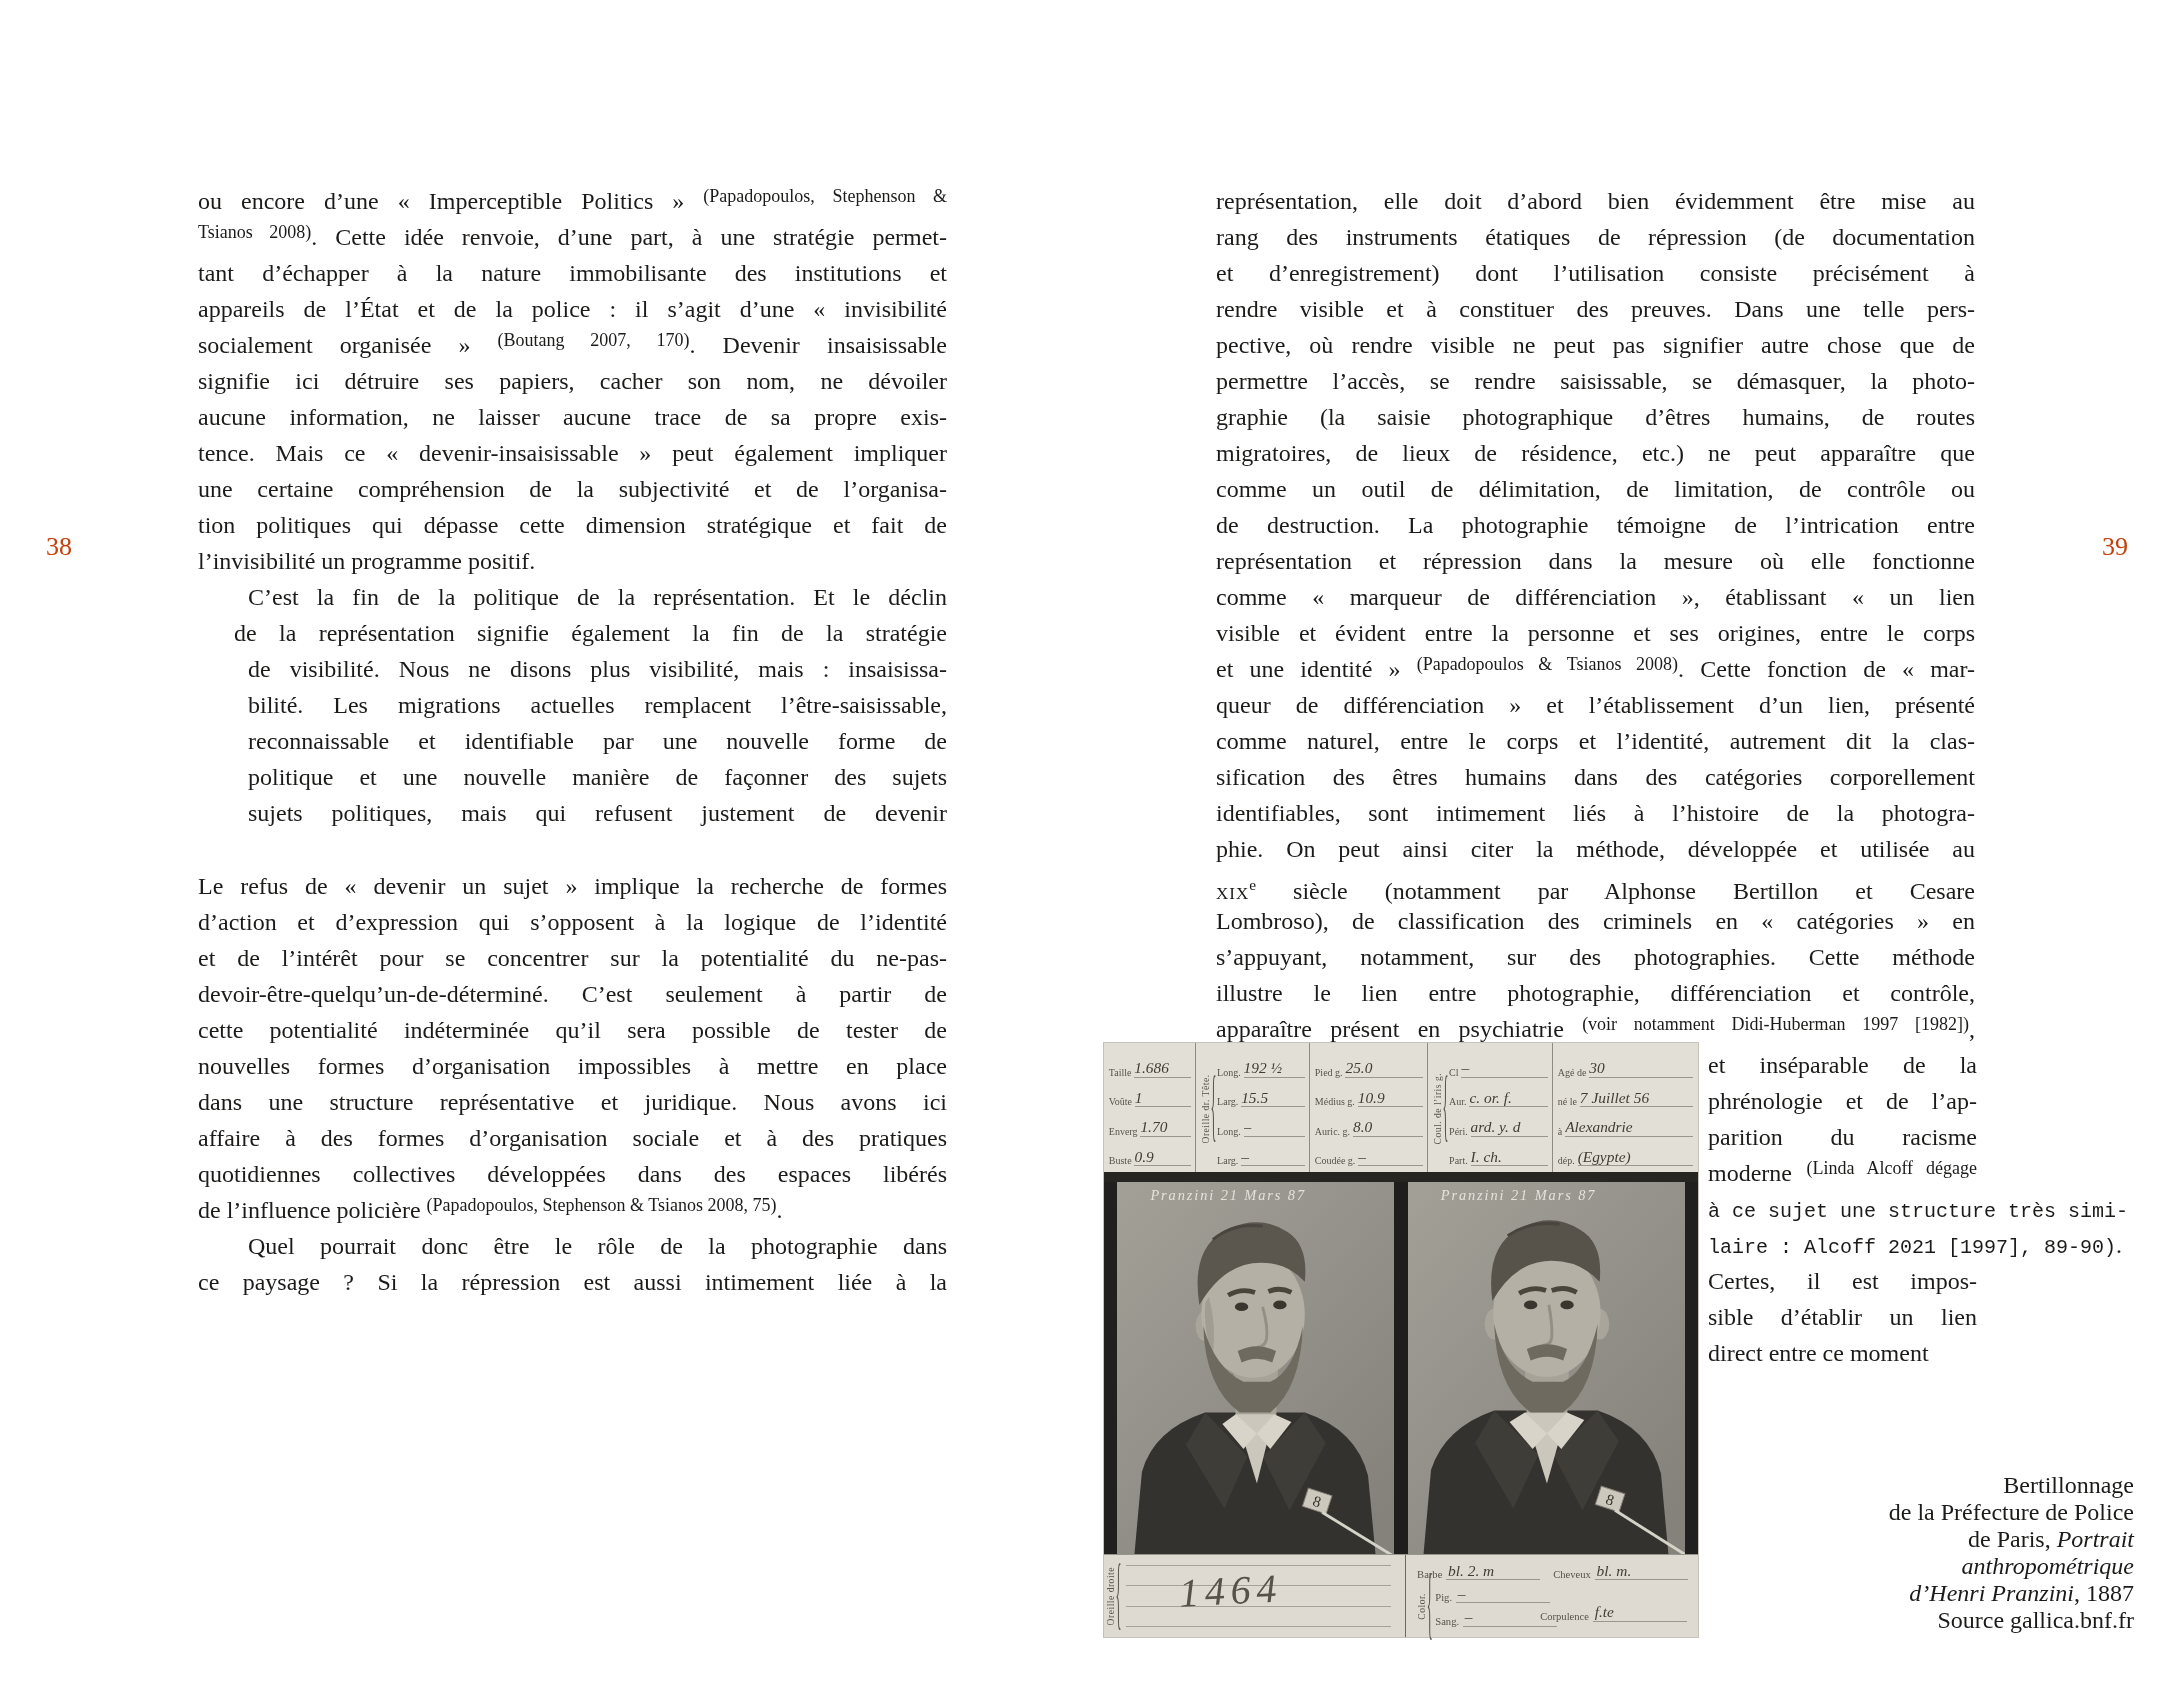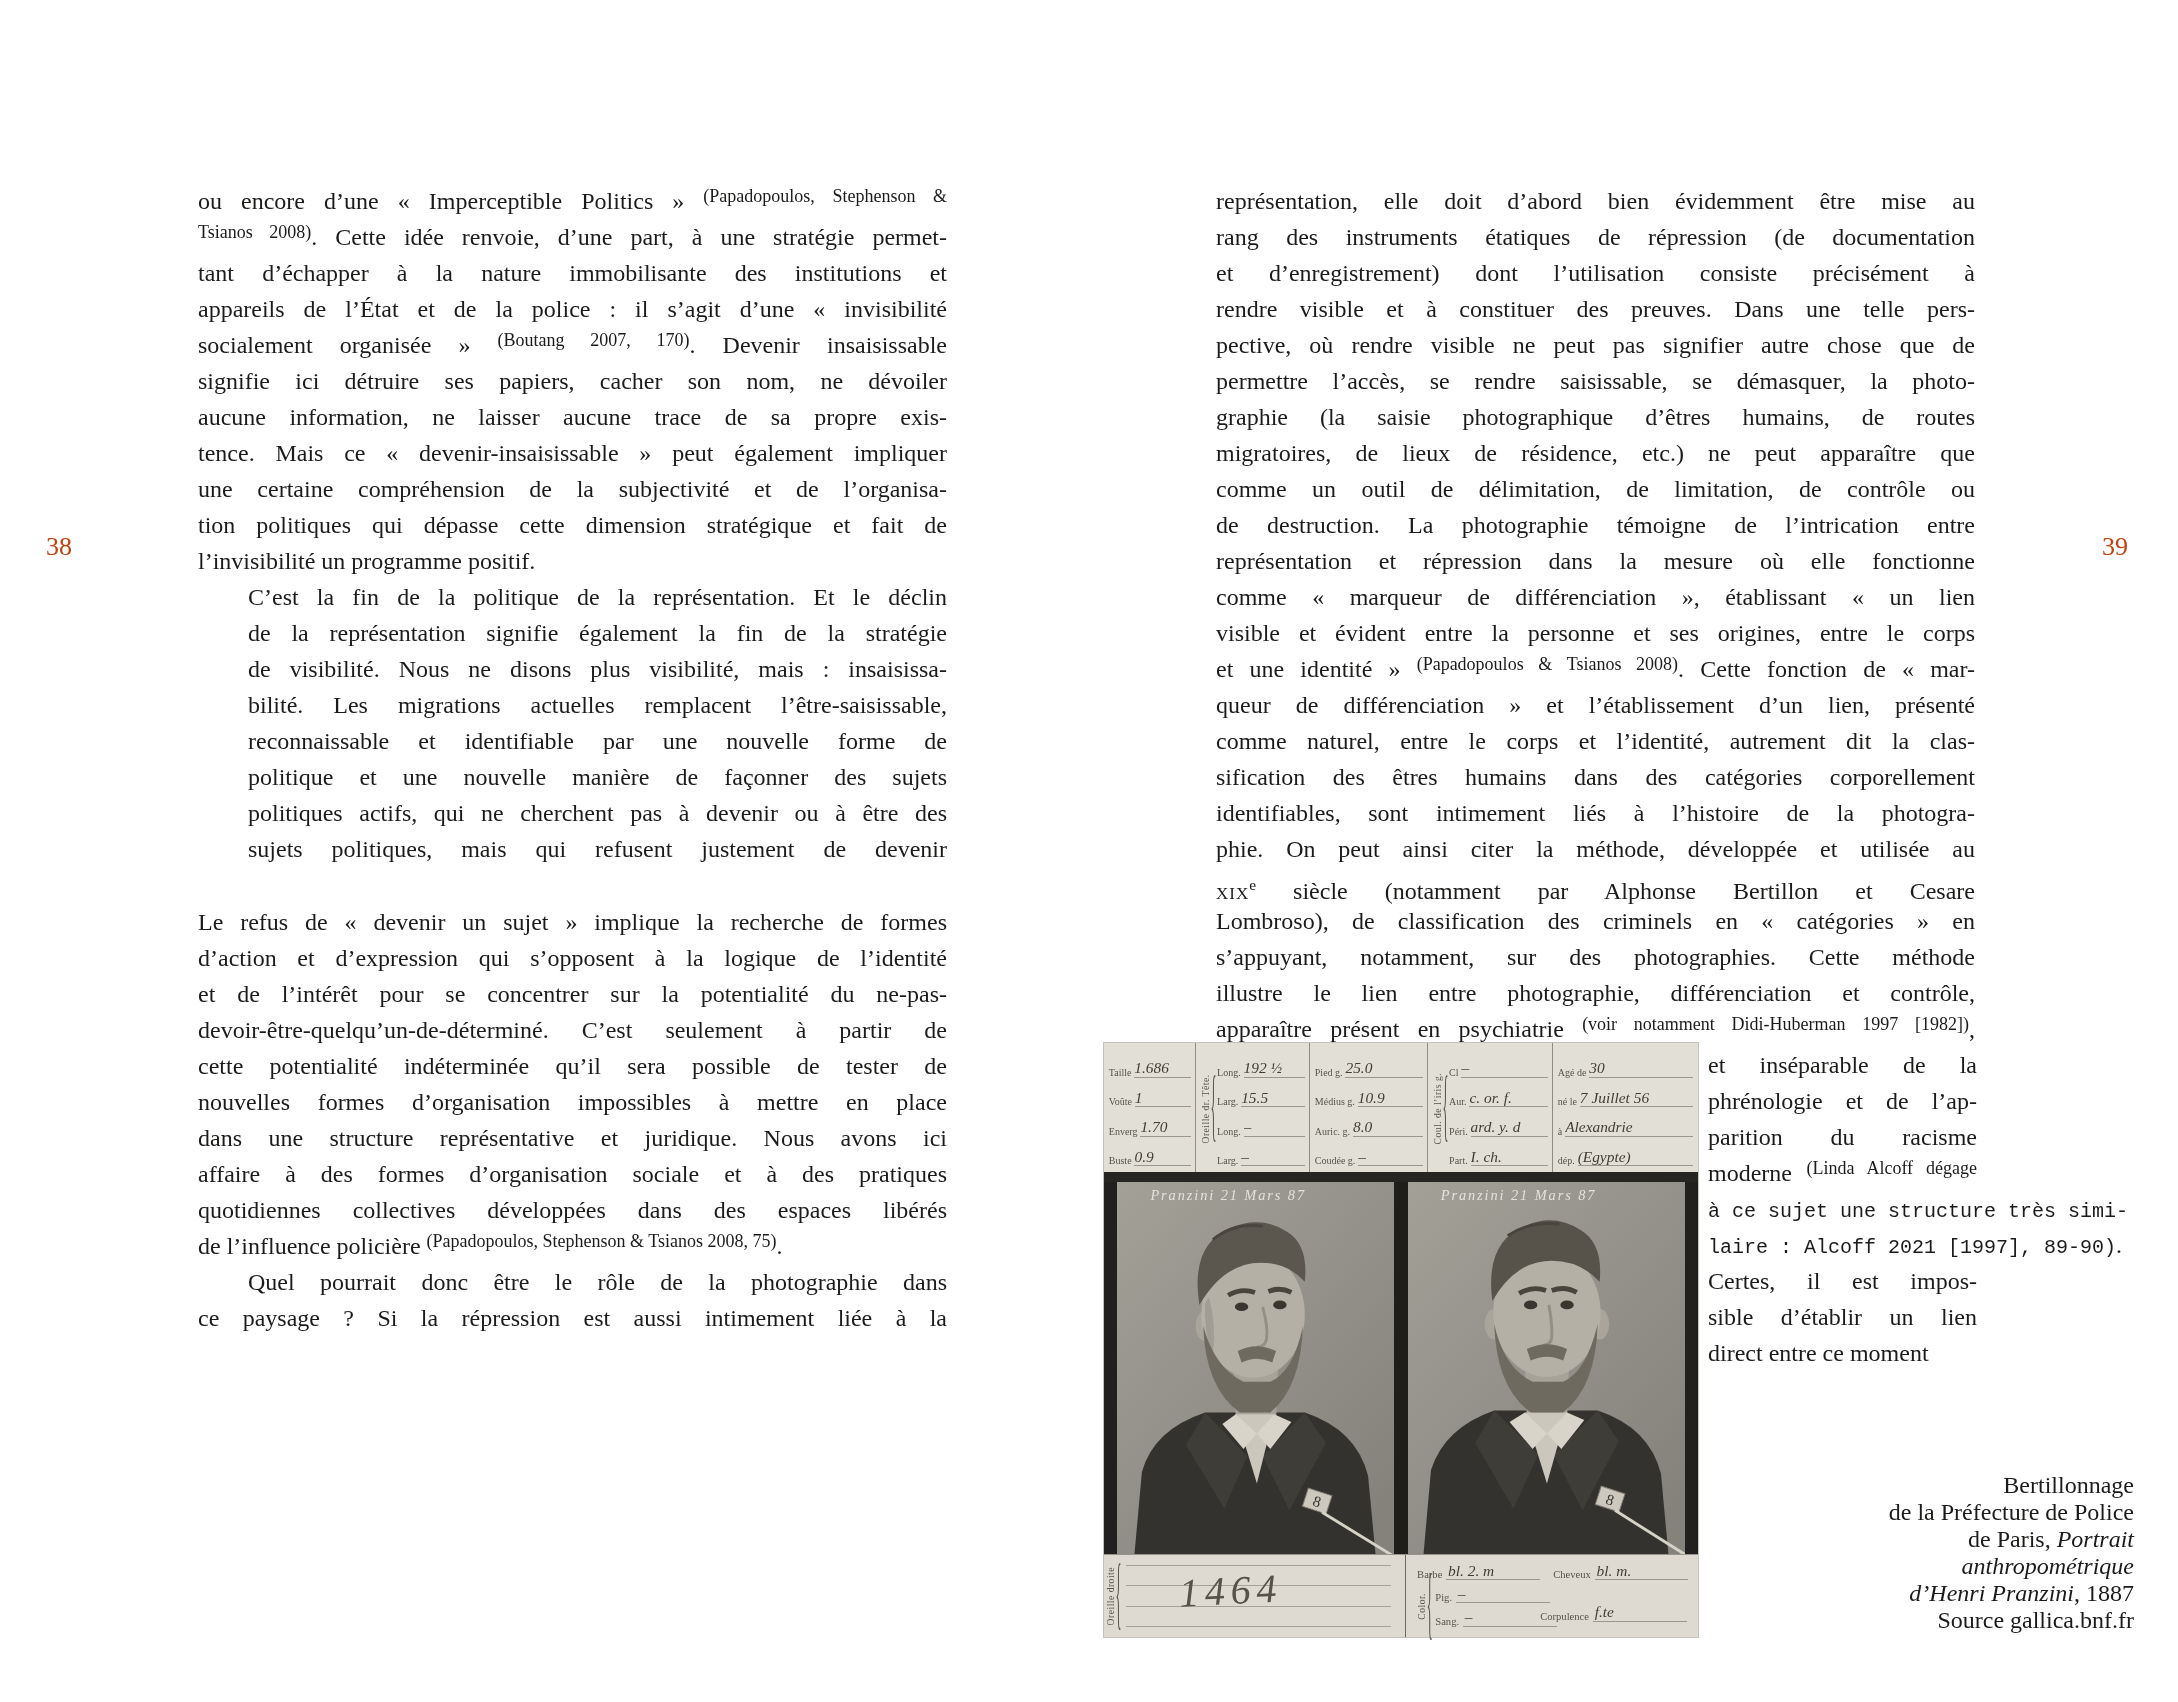--- a/index.html
+++ b/index.html
@@ -68,26 +68,25 @@
     <div class="line"><span class="sg-n">tant d’échapper à la nature immobilisante des institutions et</span></div>
     <div class="line"><span class="sg-n">appareils de l’État et de la police : il s’agit d’une « invisibilité</span></div>
     <div class="line"><span class="sg-n">socialement organisée » </span><span class="sg-c">(Boutang 2007, 170)</span><span class="sg-n">. Devenir insaisissable</span></div>
     <div class="line"><span class="sg-n">signifie ici détruire ses papiers, cacher son nom, ne dévoiler</span></div>
     <div class="line"><span class="sg-n">aucune information, ne laisser aucune trace de sa propre exis-</span></div>
     <div class="line"><span class="sg-n">tence. Mais ce « devenir-insaisissable » peut également impliquer</span></div>
     <div class="line"><span class="sg-n">une certaine compréhension de la subjectivité et de l’organisa-</span></div>
     <div class="line"><span class="sg-n">tion politiques qui dépasse cette dimension stratégique et fait de</span></div>
     <div class="line nj"><span class="sg-n">l’invisibilité un programme positif.</span></div>
     <div class="line" style="margin-left: 50px;"><span class="sg-n">C’est la fin de la politique de la représentation. Et le déclin</span></div>
-    <div class="line" style="margin-left: 50px;"><span class="sg-n">de la représentation signifie également la fin de la stratégie</span></div>
+    <div class="line" style="margin-left: 36px;"><span class="sg-n">de la représentation signifie également la fin de la stratégie</span></div>
     <div class="line" style="margin-left: 50px;"><span class="sg-n">de visibilité. Nous ne disons plus visibilité, mais : insaisissa-</span></div>
     <div class="line" style="margin-left: 50px;"><span class="sg-n">bilité. Les migrations actuelles remplacent l’être-saisissable,</span></div>
     <div class="line" style="margin-left: 50px;"><span class="sg-n">reconnaissable et identifiable par une nouvelle forme de</span></div>
     <div class="line" style="margin-left: 50px;"><span class="sg-n">politique et une nouvelle manière de façonner des sujets</span></div>
-    <div class="line" style="margin-left: 50px;"><span class="sg-n">politiques actifs, qui ne cherchent pas à devenir ou à être des</span></div>
     <div class="line" style="margin-left: 50px;"><span class="sg-n">sujets politiques, mais qui refusent justement de devenir</span></div>
     <div class="line gap"><span class="sg-n">Le refus de « devenir un sujet » implique la recherche de formes</span></div>
     <div class="line"><span class="sg-n">d’action et d’expression qui s’opposent à la logique de l’identité</span></div>
     <div class="line"><span class="sg-n">et de l’intérêt pour se concentrer sur la potentialité du ne-pas-</span></div>
     <div class="line"><span class="sg-n">devoir-être-quelqu’un-de-déterminé. C’est seulement à partir de</span></div>
     <div class="line"><span class="sg-n">cette potentialité indéterminée qu’il sera possible de tester de</span></div>
     <div class="line"><span class="sg-n">nouvelles formes d’organisation impossibles à mettre en place</span></div>
     <div class="line"><span class="sg-n">dans une structure représentative et juridique. Nous avons ici</span></div>
     <div class="line"><span class="sg-n">affaire à des formes d’organisation sociale et à des pratiques</span></div>
     <div class="line"><span class="sg-n">quotidiennes collectives développées dans des espaces libérés</span></div>

